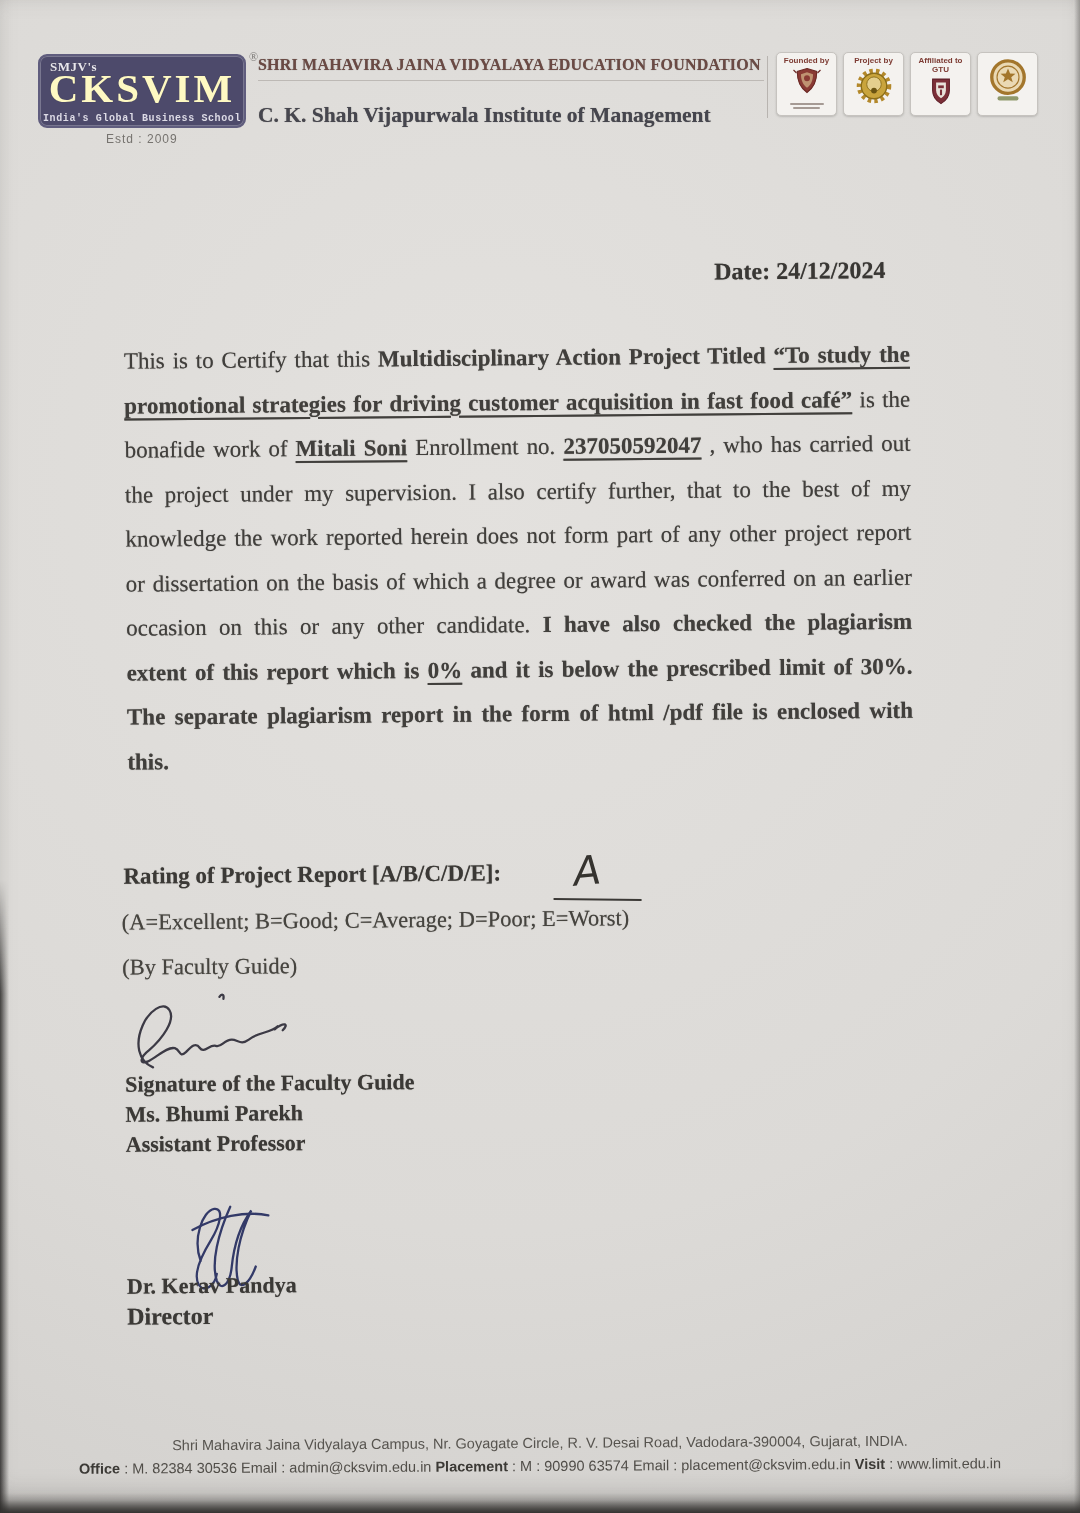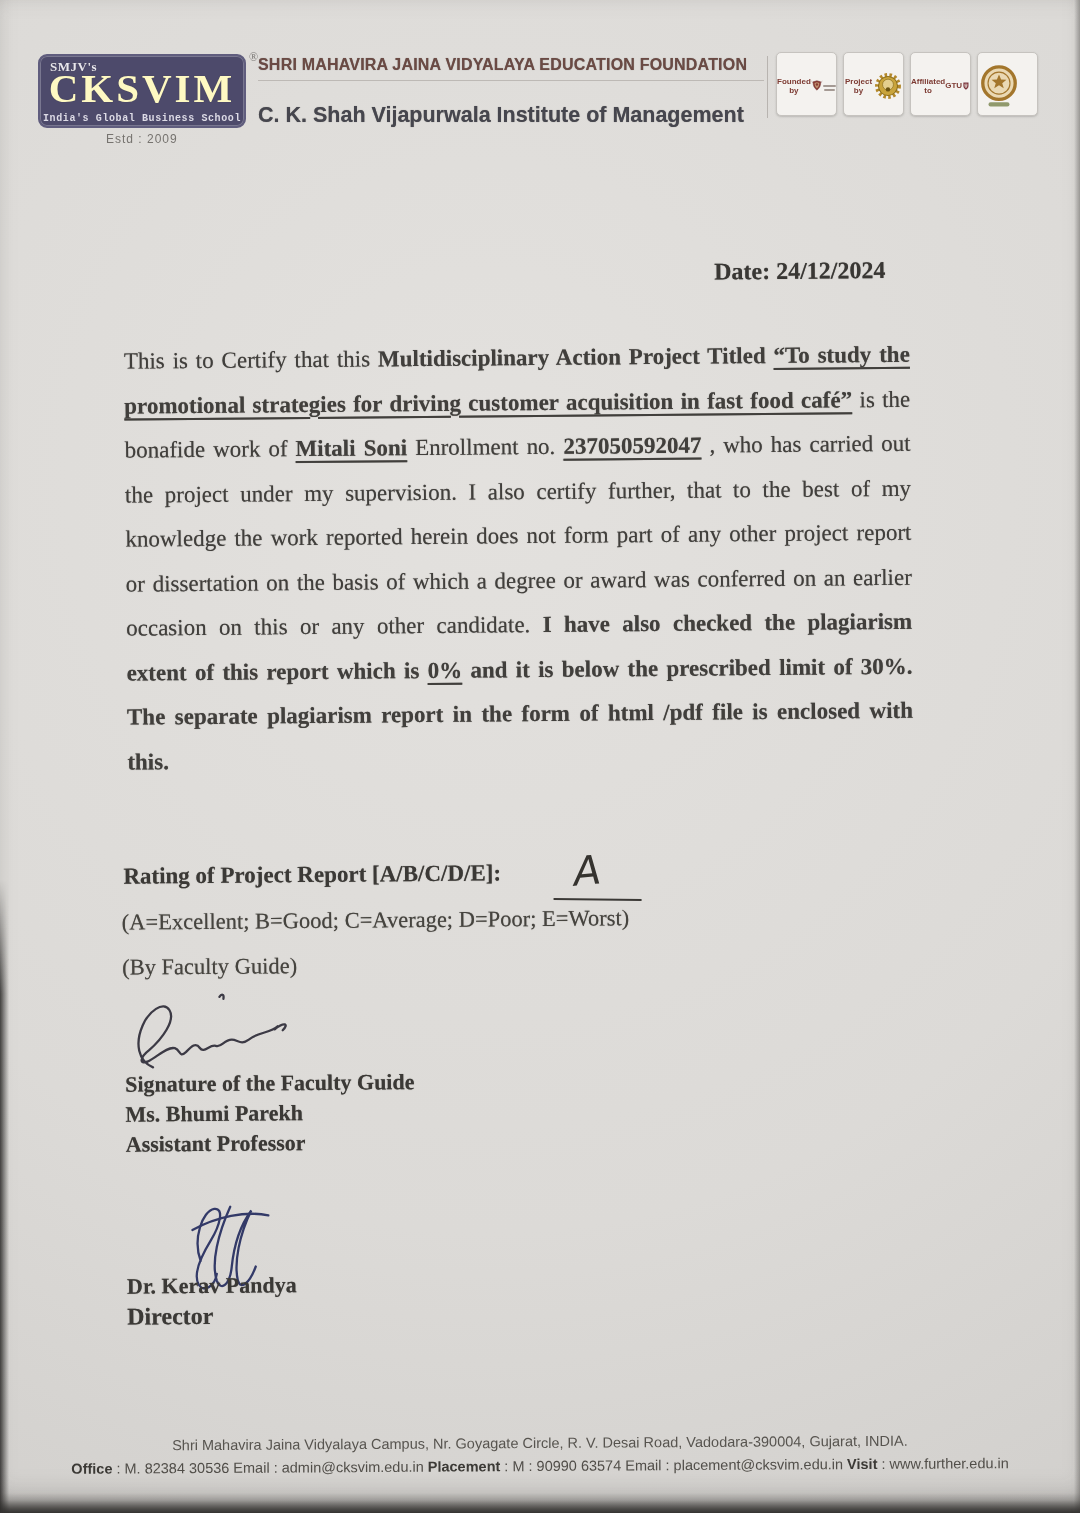--- a/index.html
+++ b/index.html
@@ -16,30 +16,30 @@
   .logo-box{
     position:absolute;left:38px;top:54px;width:208px;height:74px;border-radius:9px;
     background:#4d4a6b;border:2px solid #605d7e;
     box-shadow:0 0 0 1px rgba(255,255,255,0.25) inset;
   }
   .logo-prefix{position:absolute;left:10px;top:3px;color:#e8e6ee;font-size:13px;font-weight:bold;letter-spacing:0.5px;}
   .logo-brand{position:absolute;left:0;top:12px;width:100%;text-align:center;color:#fef9c3;font-size:41px;font-weight:bold;letter-spacing:3px;line-height:41px;}
   .logo-reg{position:absolute;right:-14px;top:-6px;color:#7b7876;font-size:12px;}
   .logo-tagline{position:absolute;left:0;bottom:2px;width:100%;text-align:center;color:#dddbe6;font-size:10px;font-weight:bold;font-family:Liberation Mono, monospace;letter-spacing:0.6px;}
   .logo-estd{position:absolute;left:106px;top:132px;font-family:Liberation Sans, sans-serif;font-size:12px;color:#76736f;letter-spacing:1px;}
-  .head-text{position:absolute;left:258px;top:56px;width:506px;font-family:Liberation Sans, sans-serif;}
+  .head-text{position:absolute;left:258px;top:56px;width:506px;font-family:Liberation Serif, serif;}
   .head-line1{font-size:16px;font-weight:bold;color:#6b4a44;letter-spacing:0.2px;white-space:nowrap;}
   .head-sep{margin-top:6px;height:1px;background:#bdb9b5;}
   .head-line2{margin-top:22px;font-size:21.5px;font-weight:bold;color:#46464e;white-space:nowrap;}
   .head-vline{position:absolute;left:767px;top:56px;height:62px;width:1px;background:#b8b4b0;}
 
   .badges{position:absolute;left:776px;top:52px;display:flex;gap:6px;}
   .badge{
     width:61px;height:64px;background:#f4f2ef;border:1px solid #c6c3bf;border-radius:5px;
-    display:flex;flex-direction:row;align-items:center;padding-top:3px;
+    display:flex;flex-direction:column;align-items:center;padding-top:3px;
     box-shadow:0 1px 2px rgba(80,78,75,0.25);
   }
   .badge-label{font-family:"Liberation Sans",sans-serif;font-size:8px;font-weight:bold;color:#7d3b33;line-height:9px;text-align:center;}
   .badge-lines{width:34px;margin-top:2px;}
   .badge-lines div{height:2px;background:#a59a94;margin-top:2px;border-radius:1px;}
 
   
   .content{position:absolute;left:0;top:0;width:1080px;height:1513px;transform:rotate(-0.5deg);transform-origin:540px 720px;}
   .date-line{position:absolute;left:718px;top:260px;font-size:24px;font-weight:bold;color:#393734;}
   .body-par{
@@ -196,21 +196,21 @@
         <path d="M30 31 C54 18 84 12 106 17"></path>
       </g>
     </svg>
     <div class="dir-name soft">Dr. Kerav Pandya</div>
     <div class="dir-title soft">Director</div>
 
   </div>
 
   <div class="footer">
     <div class="footer-address">Shri Mahavira Jaina Vidyalaya Campus, Nr. Goyagate Circle, R. V. Desai Road, Vadodara-390004, Gujarat, INDIA.</div>
-    <div class="footer-contact"><span class="seg-b">Office</span><span> : M. 82384 30536  Email : admin@cksvim.edu.in </span><span class="seg-b">Placement</span><span> : M : 90990 63574  Email : placement@cksvim.edu.in  </span><span class="seg-b">Visit</span><span> : www.further.edu.in</span></div>
+    <div class="footer-contact"><span class="seg-b">Office</span><span> : M. 82384 30536  Email : admin@cksvim.edu.in </span><span class="seg-b">Placement</span><span> : M : 90990 63574  Email : placement@cksvim.edu.in  </span><span class="seg-b">Visit</span><span> : www.limit.edu.in</span></div>
   </div>
 
   <div class="edge-left"></div>
   <div class="edge-right"></div>
   <div class="edge-bottom"></div>
   <div class="vignette"></div>
 
 </div>
 
 </body></html>

